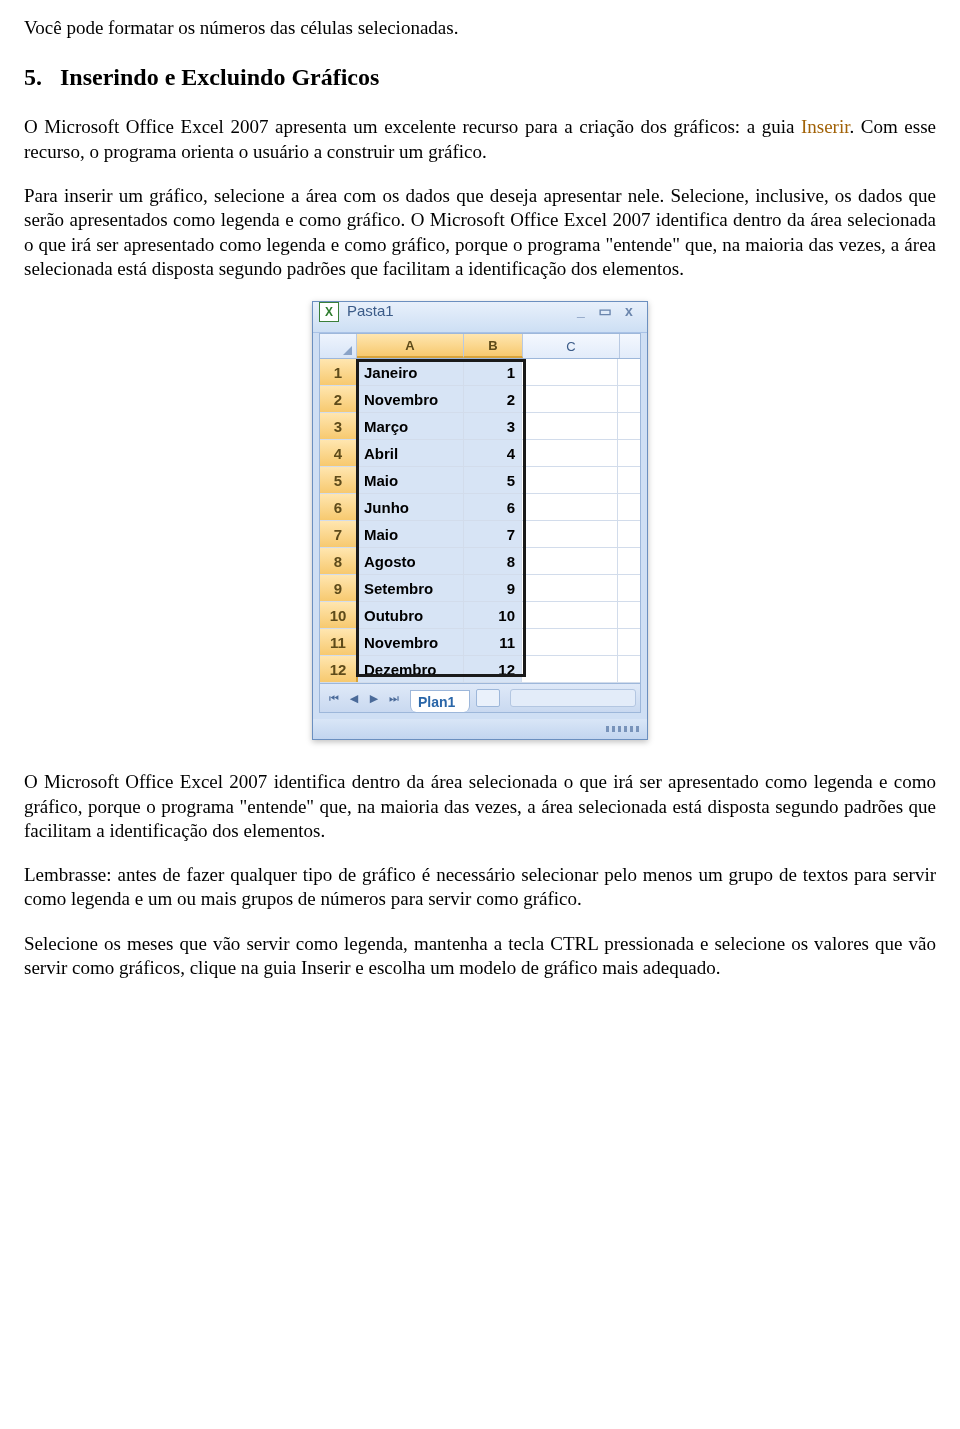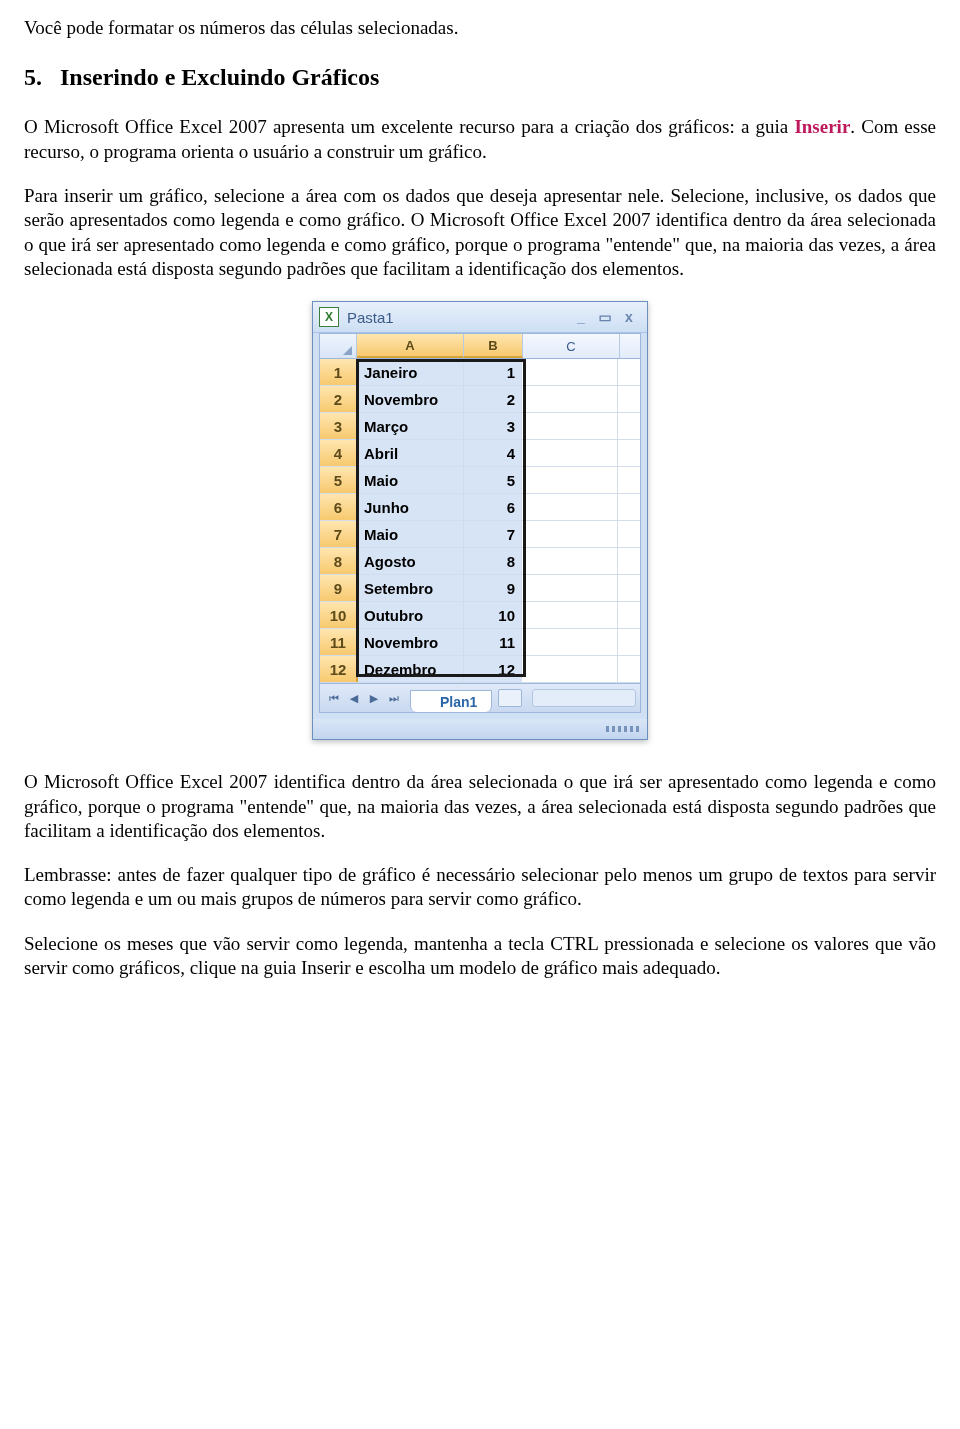--- a/index.html
+++ b/index.html
@@ -14,38 +14,37 @@
   }
   p { margin: 0 0 20px 0; line-height: 1.28; }
   .justify { text-align: justify; }
   .section-title {
     font-size: 24px;
     font-weight: bold;
     margin: 24px 0 24px 0;
     display: flex;
     gap: 18px;
   }
-  .inserir-link { color: #be185d; font-weight: bold; }
+  .inserir-link { color: #a16207; font-weight: normal; }
 
   .excel-figure {
     width: 334px;
     margin: 10px auto 30px auto;
     font-family: "Segoe UI", Tahoma, Arial, sans-serif;
     font-size: 14px;
     color: #333;
     border: 1px solid #6b8fbf;
     background: #cfdff4;
     box-shadow: 0 2px 6px rgba(0,0,0,.25);
     overflow: hidden;
   }
   .titlebar {
     height: 30px;
     background: linear-gradient(#e8f0fb, #cddff4);
     display: flex;
-    align-items: center;
     padding: 0 6px;
     border-bottom: 1px solid #a9c2e6;
   }
   .xl-icon {
     width: 18px; height: 18px;
     background: #fff;
     border: 1px solid #3a7f3a;
     position: relative;
     margin-right: 8px;
   }
@@ -156,21 +155,21 @@
   .nav-tab-btn {
     width: 20px; height: 20px;
     display:flex;align-items:center;justify-content:center;
     color:#4a6a99; font-size:11px;
   }
   .sheet-tab {
     background:#fff;
     color:#2a66a8;
     font-weight:bold;
     font-size:14px;
-    padding: 3px 14px 2px 29px;
+    padding: 3px 14px 2px 7px;
     border: 1px solid #9db7da;
     border-bottom: none;
     border-radius: 0 0 6px 6px;
     margin: 4px 4px 0 6px;
     transform: translateY(1px);
   }
   .tab-new {
     width: 22px; height:16px;
     border:1px solid #9db7da;
     background:#eaf1fb;

